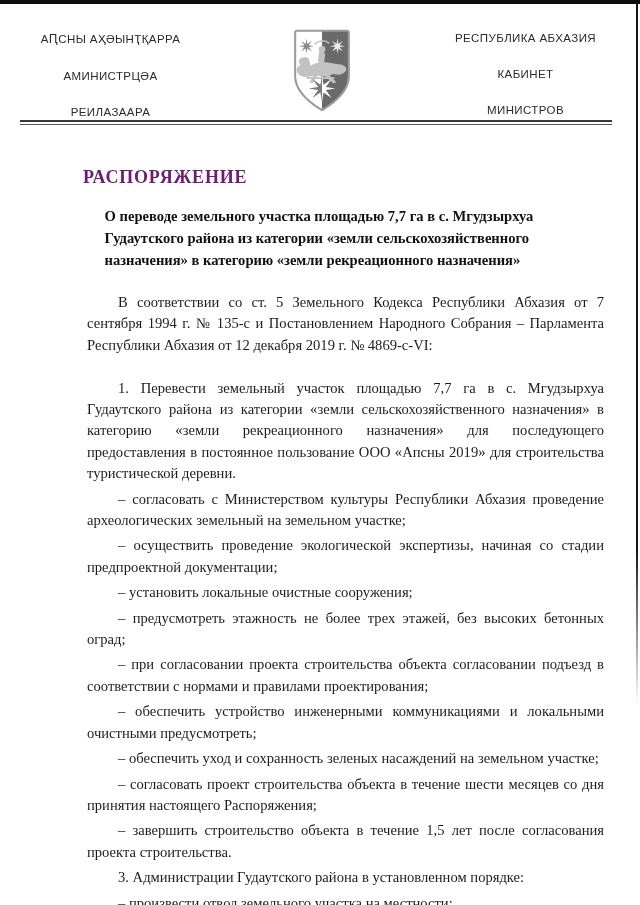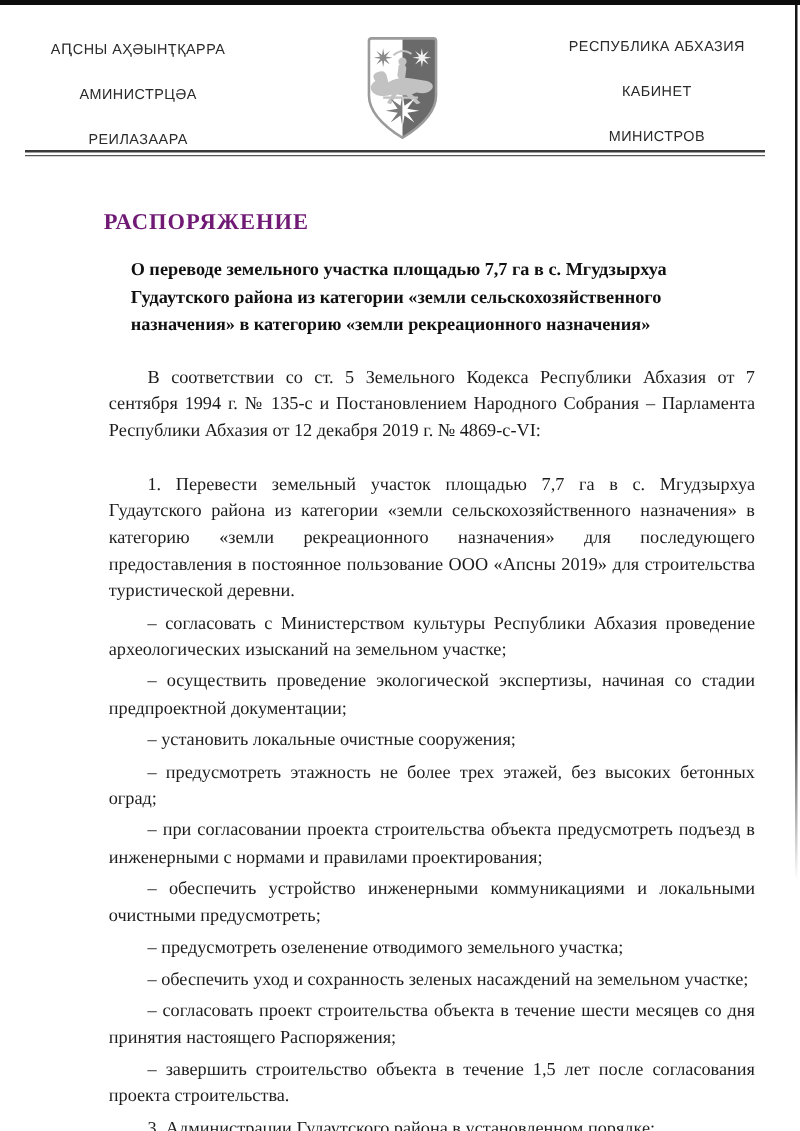--- a/index.html
+++ b/index.html
@@ -120,27 +120,26 @@
   </header>
 
   <div class="rule"></div>
 
   <main class="content">
     <h1 class="doc-title">РАСПОРЯЖЕНИЕ</h1>
     <h2 class="doc-subject">О переводе земельного участка площадью 7,7 га в с. Мгудзырхуа Гудаутского района из категории «земли сельскохозяйственного назначения» в категорию «земли рекреационного назначения»</h2>
     <div id="body-paragraphs">
         <p class="para gap-after">В соответствии со ст. 5 Земельного Кодекса Республики Абхазия от 7 сентября 1994 г. № 135-с и Постановлением Народного Собрания – Парламента Республики Абхазия от 12 декабря 2019 г. № 4869-с-VI:</p>
         <p class="para">1. Перевести земельный участок площадью 7,7 га в с. Мгудзырхуа Гудаутского района из категории «земли сельскохозяйственного назначения» в категорию «земли рекреационного назначения» для последующего предоставления в постоянное пользование ООО «Апсны 2019» для строительства туристической деревни.</p>
-        <p class="para">– согласовать с Министерством культуры Республики Абхазия проведение археологических изысканий на земельном участке;</p>
+        <p class="para">– согласовать с Министерством культуры Республики Абхазия проведение археологических земельный на земельном участке;</p>
         <p class="para">– осуществить проведение экологической экспертизы, начиная со стадии предпроектной документации;</p>
         <p class="para">– установить локальные очистные сооружения;</p>
         <p class="para">– предусмотреть этажность не более трех этажей, без высоких бетонных оград;</p>
-        <p class="para">– при согласовании проекта строительства объекта предусмотреть подъезд в инженерными с нормами и правилами проектирования;</p>
+        <p class="para">– при согласовании проекта строительства объекта согласовании подъезд в соответствии с нормами и правилами проектирования;</p>
         <p class="para">– обеспечить устройство инженерными коммуникациями и локальными очистными предусмотреть;</p>
-        <p class="para">– предусмотреть озеленение отводимого земельного участка;</p>
         <p class="para">– обеспечить уход и сохранность зеленых насаждений на земельном участке;</p>
         <p class="para">– согласовать проект строительства объекта в течение шести месяцев со дня принятия настоящего Распоряжения;</p>
         <p class="para">– завершить строительство объекта в течение 1,5 лет после согласования проекта строительства.</p>
         <p class="para">3. Администрации Гудаутского района в установленном порядке:</p>
         <p class="para">– произвести отвод земельного участка на местности;</p>
       </div>
   </main>
 
 </div>
 

